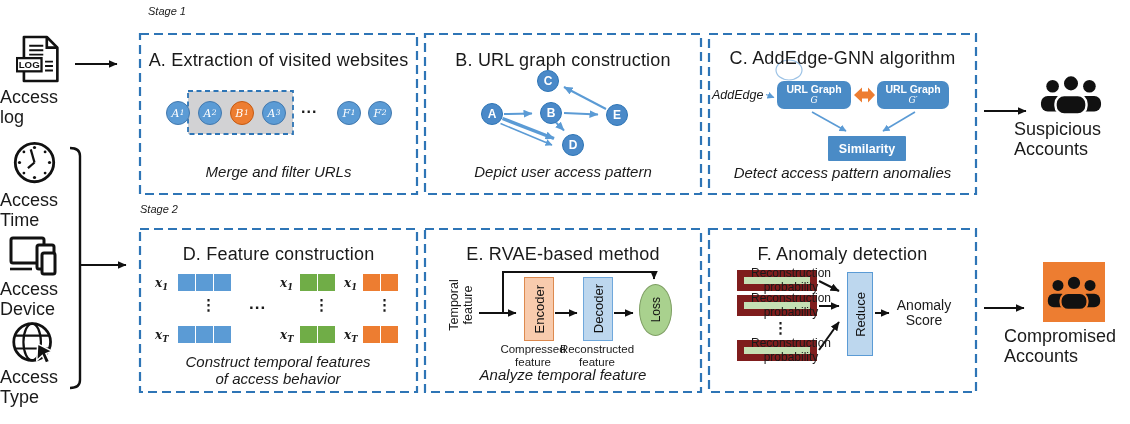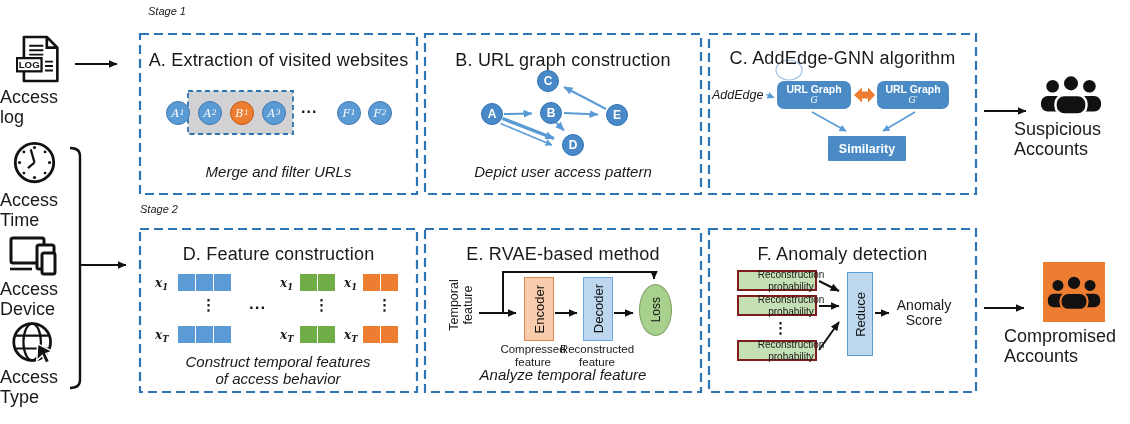--- a/index.html
+++ b/index.html
@@ -38,23 +38,23 @@
       font-size:12px;text-align:center;}
   .xl sub{font-size:8.5px;}
   .vdots{position:absolute;font-weight:bold;font-size:15px;line-height:1;}
   
   .vbox{position:absolute;display:flex;align-items:center;justify-content:center;box-sizing:border-box;}
   .vtext{writing-mode:vertical-rl;transform:rotate(180deg);font-size:13px;color:#111;}
   .enc{background:#F8CBAD;border:1px solid #DD8A4F;}
   .dec{background:#BDD7EE;border:1px solid #6FA8DC;}
   .loss{background:#A9D18E;border:1px solid #7E9E63;border-radius:50%;}
   .red{background:#BDD7EE;border:1px solid #5B9BD5;}
-  .recon{position:absolute;width:80px;height:21px;background:#C5E0B4;border:2px solid #7f1d1d;
+  .recon{position:absolute;width:80px;height:21px;background:#C5E0B4;border:7px solid #7f1d1d;
          box-sizing:border-box;display:flex;align-items:center;justify-content:center;
-         font-size:10px;line-height:1.15;text-align:center;padding-left:28px;}
+         font-size:12px;line-height:1.15;text-align:center;padding-left:28px;}
   .small2{font-size:11.5px;line-height:1.1;text-align:center;}
   .rot{transform:rotate(-90deg);font-size:12.5px;line-height:1.15;text-align:center;}
 </style>
 </head>
 <body>
 
 <div id="canvas">
 
   <svg class="abs" style="left:0;top:0" width="1130" height="424" viewBox="0 0 1130 424">
     <defs>
@@ -205,20 +205,21 @@
     <span class="l1">URL Graph</span>
     <span class="l2">G</span>
   </div>
   <div class="bluebox" style="left:877px;top:81px;width:72px;height:28px;">
     <span class="l1">URL Graph</span>
     <span class="l2">G′</span>
   </div>
   <div class="bluebox" style="left:828px;top:136px;width:78px;height:25px;border-radius:1px;">
     <span style="font-weight:bold;font-size:12.5px;">Similarity</span>
   </div>
+  <div class="abs cap ctr" style="left:711px;top:164px;width:263px;">Detect access pattern anomalies</div>
 
   <div class="abs boxtitle ctr" style="left:142px;top:244px;width:273px;">D. Feature construction</div>
   <div class="xl" style="left:155px;top:276px;"><span>x</span><sub>1</sub></div>
   <div class="sqrow" style="left:178px;top:274px;">
       <div class="sq blue"></div>
       <div class="sq blue"></div>
       <div class="sq blue"></div>
     </div>
   <div class="vdots" style="left:201px;top:297px;">⋮</div>
   <div class="xl" style="left:155px;top:328px;"><span>x</span><sub>T</sub></div>

